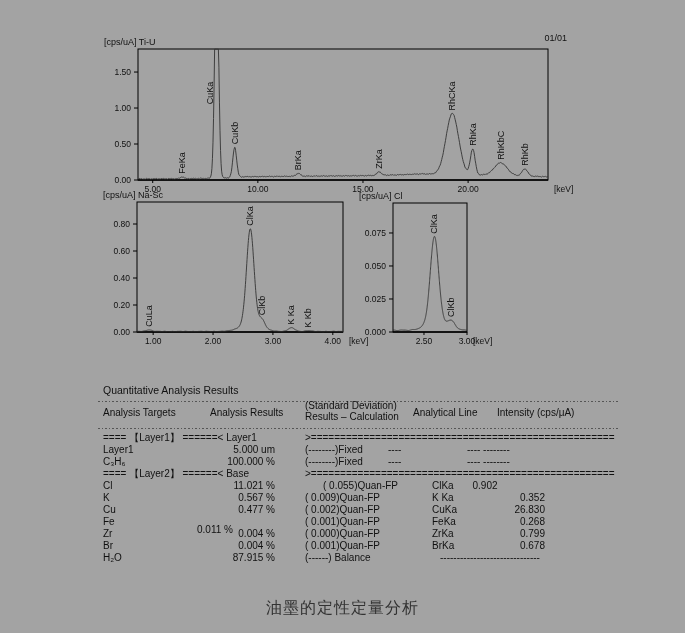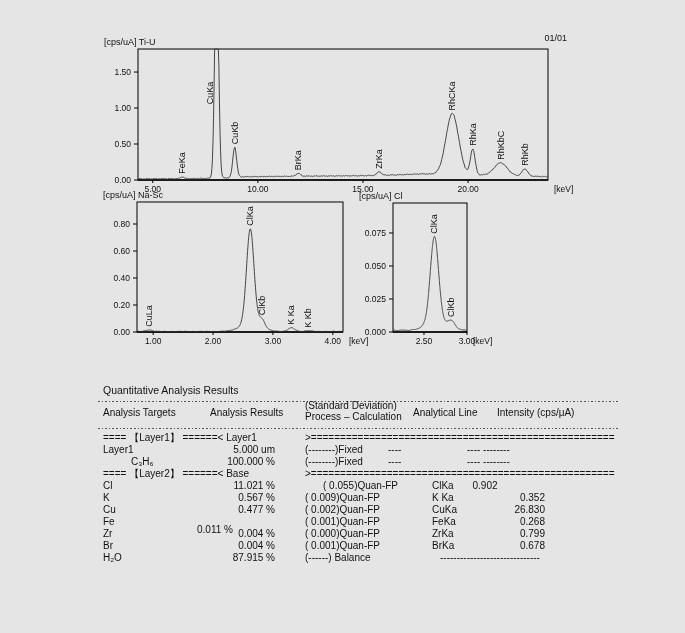--- a/index.html
+++ b/index.html
@@ -1,17 +1,17 @@
 <!DOCTYPE html>
 <html><head>
 <meta charset="utf-8">
 <style>
   html,body{margin:0;padding:0;background:#fff;}
   #page{
-    position:relative;width:685px;height:633px;background:#e5e5e5;overflow:hidden;
+    position:relative;width:685px;height:633px;background:#a3a3a3;overflow:hidden;
     font-family:"Liberation Sans","DejaVu Sans",sans-serif;color:#111;
   }
   #spectra{position:absolute;left:0;top:0;}
   .cell,.hdr{position:absolute;white-space:pre;font-size:10px;line-height:12px;color:#111;}
   .cell.r{width:120px;text-align:right;}
   .dash-line{position:absolute;height:1px;width:522px;left:98px;
     background:repeating-linear-gradient(90deg,#555 0 1.6px,transparent 1.6px 3.6px);}
   #tbl-title{position:absolute;left:103px;top:384px;font-size:10.5px;color:#111;}
   .h1{left:103px;top:407px;}
   .h2{left:210px;top:407px;}
@@ -114,33 +114,33 @@
         <text x="454.0813953488372" y="317.0528226123707" font-size="9" transform="rotate(-90 454.0813953488372 317.0528226123707)">ClKb</text>
       </g>
     </svg>
 
   <div>
     <div id="tbl-title">Quantitative Analysis Results</div>
     <div class="dash-line" style="top:401px"></div>
     <span class="hdr h1">Analysis Targets</span>
     <span class="hdr h2">Analysis Results</span>
     <span class="hdr h3a">(Standard Deviation)</span>
-    <span class="hdr h3b">Process – Calculation</span>
+    <span class="hdr h3b">Results – Calculation</span>
     <span class="hdr h4">Analytical Line</span>
     <span class="hdr h5">Intensity (cps/μA)</span>
     <div class="dash-line" style="top:428px"></div>
     <div id="tbl-rows">
         <span class="cell" style="top: 432px; left: 103px;">==== 【Layer1】 ======&lt; Layer1</span>
         <span class="cell" style="top: 432px; left: 305px;">&gt;====================================================</span>
         <span class="cell" style="top: 444px; left: 103px;">Layer1</span>
         <span class="cell r" style="top: 444px; left: 155px;">5.000 um</span>
         <span class="cell" style="top: 444px; left: 305px;">(--------)Fixed</span>
         <span class="cell" style="top: 444px; left: 388px;">----</span>
         <span class="cell" style="top: 444px; left: 467px;">---- --------</span>
-        <span class="cell" style="top: 456px; left: 103px; margin-left: 28px;">C₃H₆</span>
+        <span class="cell" style="top: 456px; left: 103px;">C₃H₆</span>
         <span class="cell r" style="top: 456px; left: 155px;">100.000 %</span>
         <span class="cell" style="top: 456px; left: 305px;">(--------)Fixed</span>
         <span class="cell" style="top: 456px; left: 388px;">----</span>
         <span class="cell" style="top: 456px; left: 467px;">---- --------</span>
         <span class="cell" style="top: 468px; left: 103px;">==== 【Layer2】 ======&lt; Base</span>
         <span class="cell" style="top: 468px; left: 305px;">&gt;====================================================</span>
         <span class="cell" style="top: 480px; left: 103px;">Cl</span>
         <span class="cell r" style="top: 480px; left: 155px;">11.021 %</span>
         <span class="cell" style="top: 480px; left: 323px;">( 0.055)Quan-FP</span>
         <span class="cell" style="top: 480px; left: 432px;">ClKa</span>
@@ -170,13 +170,14 @@
         <span class="cell" style="top: 540px; left: 305px;">( 0.001)Quan-FP</span>
         <span class="cell" style="top: 540px; left: 432px;">BrKa</span>
         <span class="cell r" style="top: 540px; left: 425px;">0.678</span>
         <span class="cell" style="top: 552px; left: 103px;">H₂O</span>
         <span class="cell r" style="top: 552px; left: 155px;">87.915 %</span>
         <span class="cell" style="top: 552px; left: 305px;">(------) Balance</span>
         <span class="cell" style="top: 552px; left: 440px;">------------------------------</span>
       </div>
   </div>
 
+  <div id="caption">油墨的定性定量分析</div>
 </div>
 
 </body></html>

